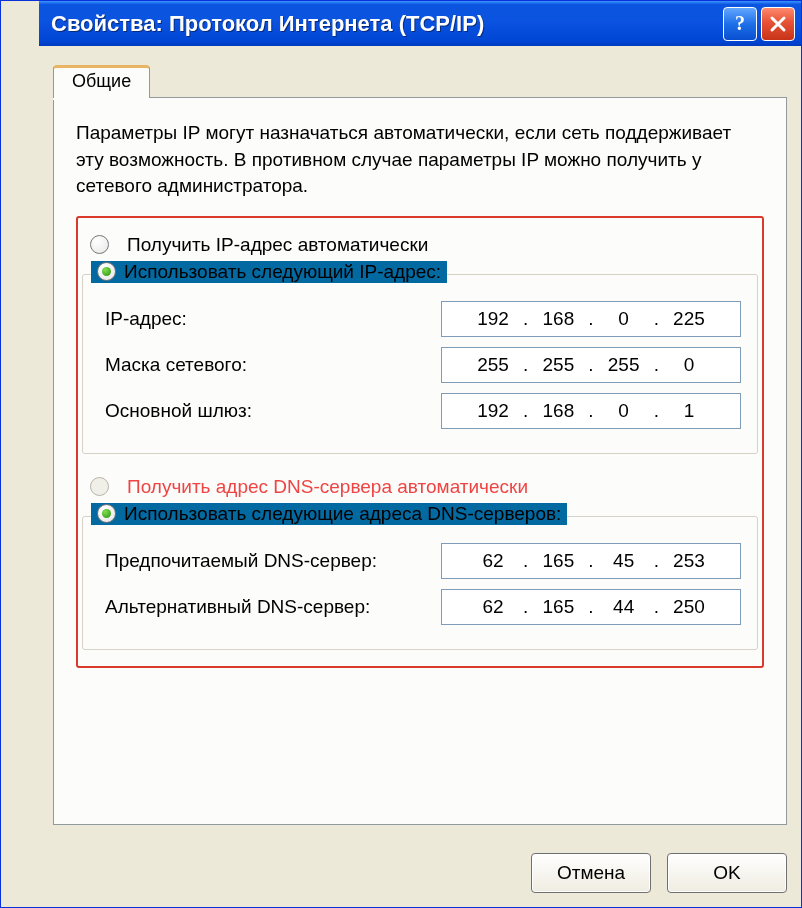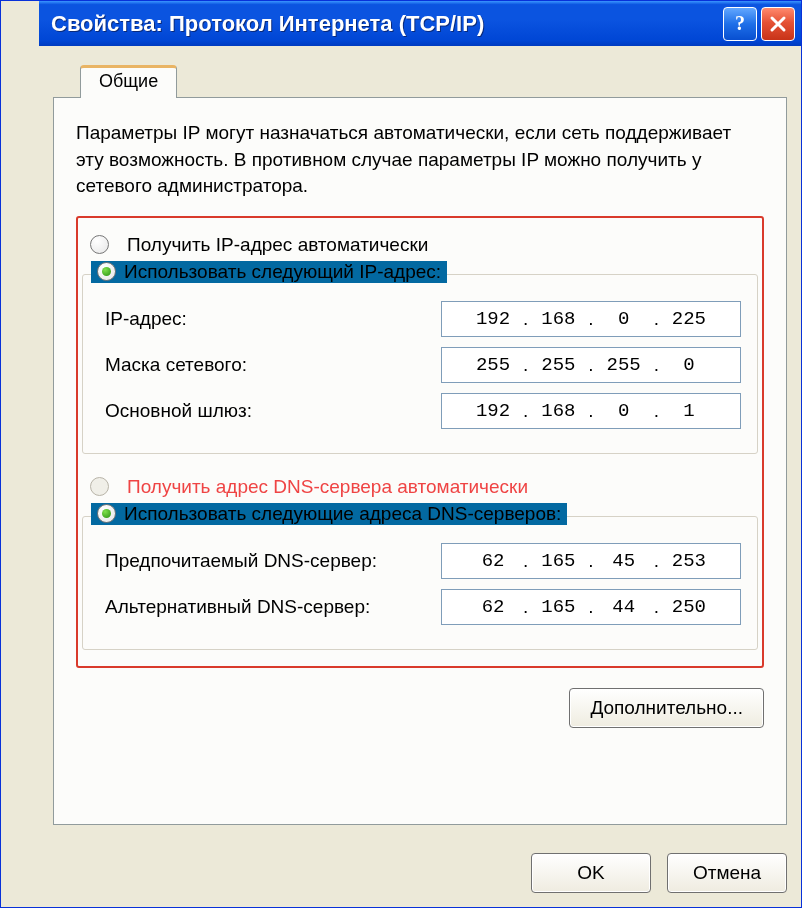--- a/index.html
+++ b/index.html
@@ -67,21 +67,20 @@
     flex: 1;
     padding: 18px 14px 14px 14px;
     display: flex;
     flex-direction: column;
     background: #ece9d8;
   }
   .tabs-row {
     display: flex;
     position: relative;
     z-index: 2;
-    margin-left: 27px;
   }
   .tab {
     background: #ece9d8;
     border: 1px solid #919b9c;
     border-bottom: none;
     border-radius: 4px 4px 0 0;
     padding: 5px 18px 6px 18px;
     font-size: 18px;
     position: relative;
     top: 1px;
@@ -180,21 +179,21 @@
     display: flex;
     align-items: center;
     justify-content: center;
   }
   .ip-oct {
     width: 56px;
     text-align: center;
     border: none;
     outline: none;
     font-size: 19px;
-    font-family: Liberation Mono, monospace;
+    font-family: Liberation Sans, sans-serif;
     background: transparent;
   }
   .ip-dot {
     font-size: 19px;
     line-height: 1;
     padding: 0 2px;
   }
   .btn-row-right {
     display: flex;
     justify-content: flex-end;
@@ -334,23 +333,20 @@
               <input class="ip-oct" value="165" style="">
                 <span class="ip-dot">.</span>
               <input class="ip-oct" value="44" style="">
                 <span class="ip-dot">.</span>
               <input class="ip-oct" value="250" style="">
             </div>
           </div>
         </div>
       </div>
 
-      <div class="btn-row-right">
-        <button class="btn">Дополнительно...</button>
-      </div>
     </div>
   </div>
 
   <div class="bottom-buttons">
+    <button class="btn">Отмена</button>
     <button class="btn">OK</button>
-    <button class="btn">Отмена</button>
   </div>
 </div>
 
 </body></html>

